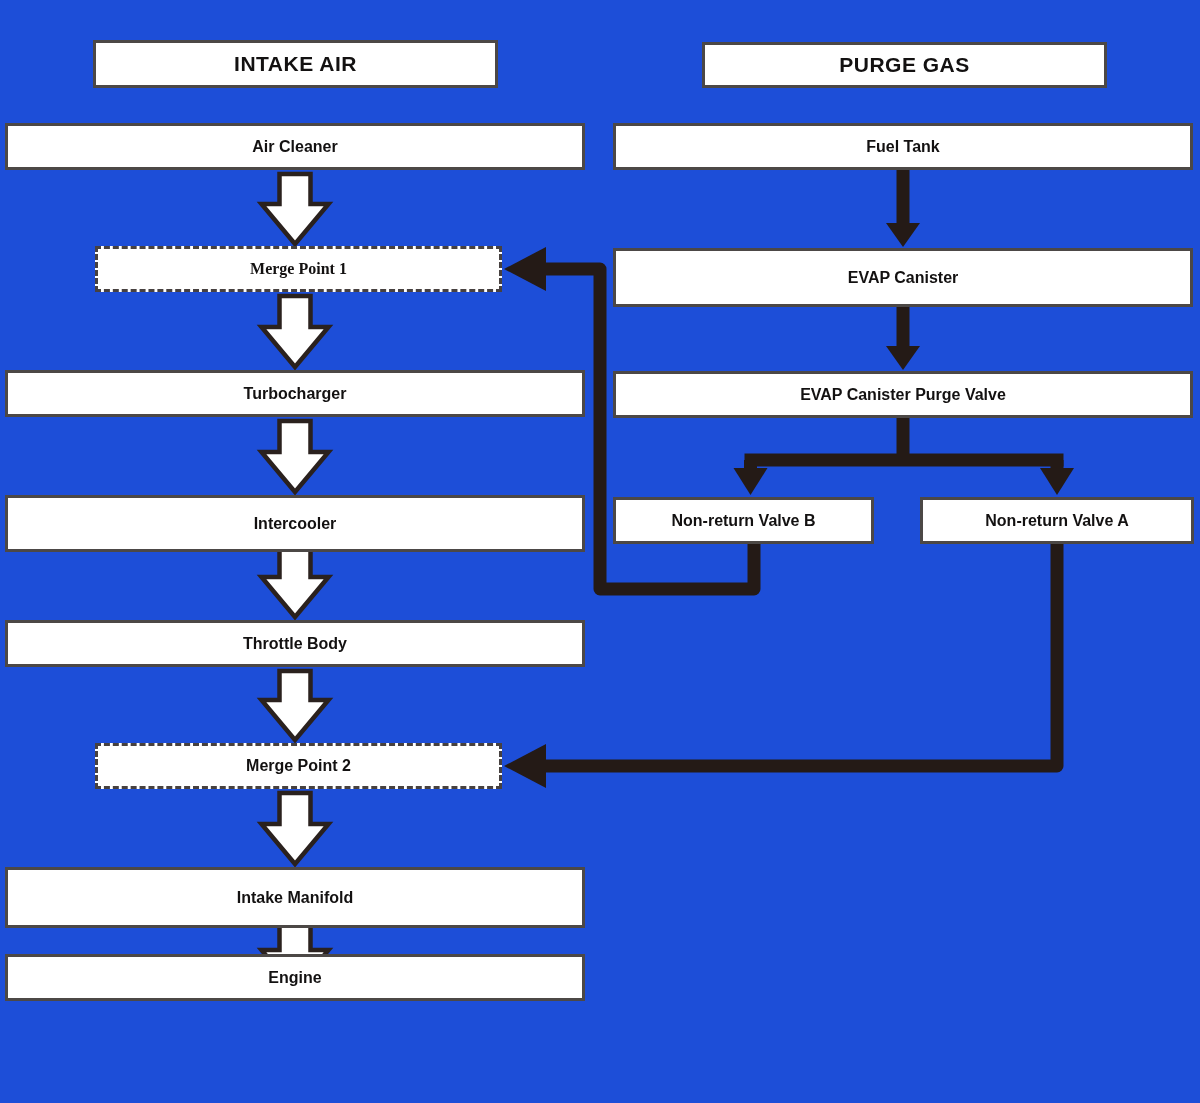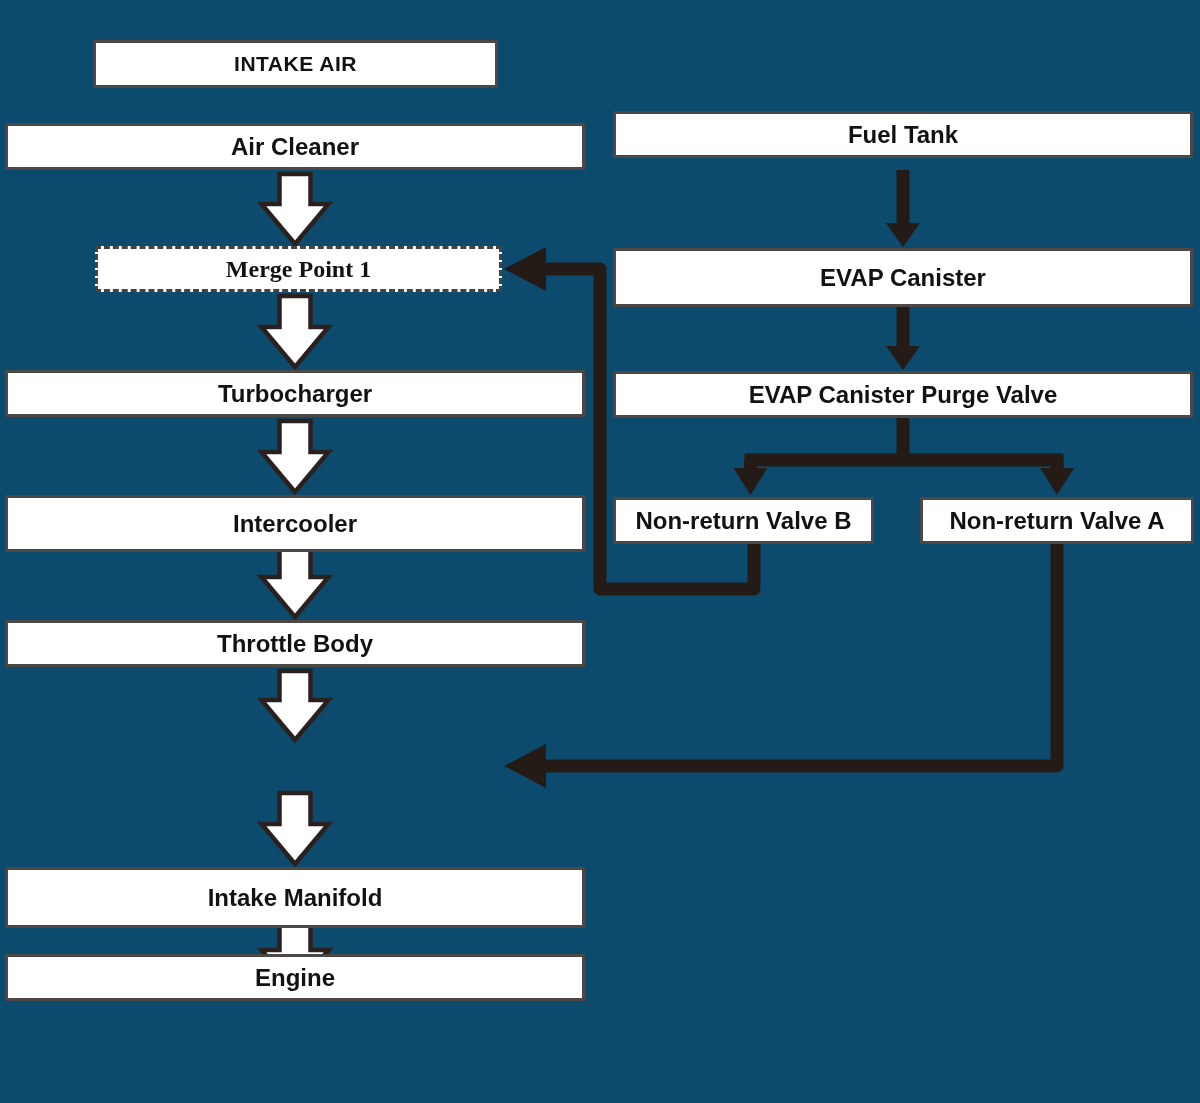--- a/index.html
+++ b/index.html
@@ -5,40 +5,40 @@
   html, body {
     margin: 0;
     padding: 0;
     background: #ffffff;
     font-family: "Liberation Sans", sans-serif;
   }
   #canvas {
     position: relative;
     width: 1200px;
     height: 1103px;
-    background: #0c4a6e;
+    background: #1d4ed8;
     overflow: hidden;
   }
   #wires {
     position: absolute;
     left: 0; top: 0;
     z-index: 1;
     pointer-events: none;
   }
   .box {
     position: absolute;
     z-index: 2;
     box-sizing: border-box;
     background: #ffffff;
     border: 3px solid #4c4846;
     display: flex;
     align-items: center;
     justify-content: center;
     font-weight: bold;
-    font-size: 24px;
+    font-size: 16px;
     color: #131111;
     text-align: center;
     white-space: nowrap;
   }
   .box.header {
     font-size: 21px;
     letter-spacing: 0.5px;
   }
   .box.dashed {
     border: 3px dashed #474140;
@@ -114,28 +114,30 @@
     </g>
     <g>
       <polygon class="hollow-arrow" points="279.5,793 310.5,793 310.5,824 328.5,824 295,864 261.5,824 279.5,824"></polygon>
     </g>
     <g>
       <polygon class="hollow-arrow" points="279.5,918 310.5,918 310.5,950 328.5,950 295,990 261.5,950 279.5,950"></polygon>
     </g>
   </svg>
 
   <div class="box header" style="left:93px; top:40px; width:405px; height:48px;">INTAKE AIR</div>
+  <div class="box header" style="left:702px; top:42px; width:405px; height:46px;">PURGE GAS</div>
 
   <div class="box" style="left:5px; top:123px; width:580px; height:47px;">Air Cleaner</div>
   <div class="box dashed" style="left:95px; top:246px; width:407px; height:46px;font-family:Liberation Serif, serif;">Merge Point 1</div>
   <div class="box" style="left:5px; top:370px; width:580px; height:47px;text-align:right;">Turbocharger</div>
   <div class="box" style="left:5px; top:495px; width:580px; height:57px;">Intercooler</div>
   <div class="box" style="left:5px; top:620px; width:580px; height:47px;">Throttle Body</div>
+  <div class="box dashed" style="left:95px; top:743px; width:407px; height:46px;">Merge Point 2</div>
   <div class="box" style="left:5px; top:867px; width:580px; height:61px;">Intake Manifold</div>
   <div class="box" style="left:5px; top:954px; width:580px; height:47px;">Engine</div>
 
-  <div class="box" style="left:613px; top:111px; width:580px; height:47px;">Fuel Tank</div>
+  <div class="box" style="left:613px; top:123px; width:580px; height:47px;">Fuel Tank</div>
   <div class="box" style="left:613px; top:248px; width:580px; height:59px;">EVAP Canister</div>
   <div class="box" style="left:613px; top:371px; width:580px; height:47px;text-align:right;">EVAP Canister Purge Valve</div>
   <div class="box" style="left:613px; top:497px; width:261px; height:47px;">Non-return Valve B</div>
   <div class="box" style="left:920px; top:497px; width:274px; height:47px;">Non-return Valve A</div>
 
 </div>
 
 </body></html>

